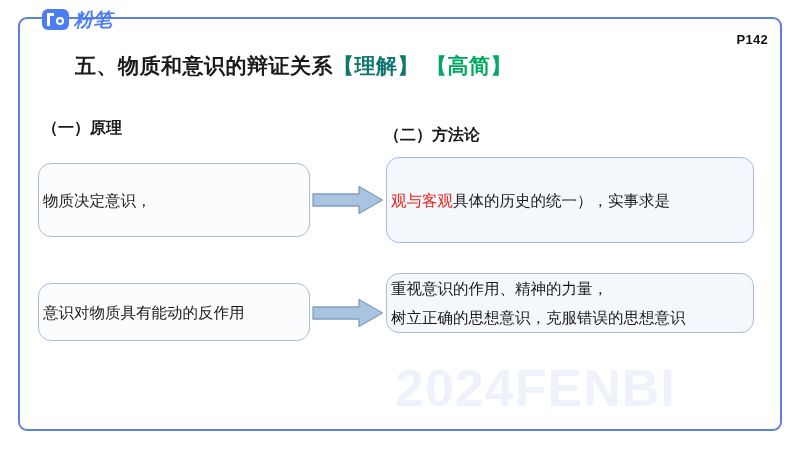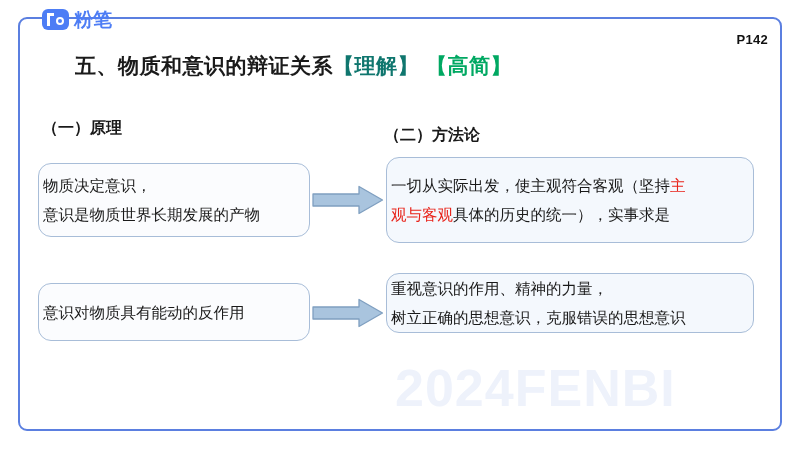--- a/index.html
+++ b/index.html
@@ -78,20 +78,21 @@
     border-radius: 50%;
     border: 2.5px solid #ffffff;
     box-sizing: border-box;
   }
   .brand-text {
     font-size: 19px;
     font-weight: 700;
     color: #4d7df5;
     letter-spacing: 0px;
     line-height: 21px;
+    font-style: italic;
   }
 
   
   .page-number {
     position: absolute;
     right: 32px;
     top: 32px;
     font-size: 13px;
     font-weight: 700;
     color: #111111;
@@ -196,29 +197,27 @@
 
 <div class="slide-title">
   <span>五、物质和意识的辩证关系</span><span class="tag-understand">【理解】</span><span class="tag-gap"></span><span class="tag-brief">【高简】</span>
 </div>
 
 <div class="col-head left">（一）原理</div>
 <div class="col-head right">（二）方法论</div>
 
 <div class="rbox box-left-1">
   <div class="line">物质决定意识，</div>
-  <div class="line">意识是物质世界长期发展的产物</div>
 </div>
 
 <svg class="arrow arrow-1" viewBox="0 0 72 30">
   <polygon points="1,9 47,9 47,1.5 70.5,15 47,28.5 47,21 1,21" fill="#a9c4de" stroke="#7f9fc0" stroke-width="1.3" stroke-linejoin="round"></polygon>
 </svg>
 
 <div class="rbox right-box box-right-1">
-  <div class="line"><span>一切从实际出发，使主观符合客观（坚持</span><span class="hl-red">主</span></div>
   <div class="line"><span class="hl-red">观与客观</span><span>具体的历史的统一），实事求是</span></div>
 </div>
 
 <div class="rbox box-left-2">
   <div class="line">意识对物质具有能动的反作用</div>
 </div>
 
 <svg class="arrow arrow-2" viewBox="0 0 72 30">
   <polygon points="1,9 47,9 47,1.5 70.5,15 47,28.5 47,21 1,21" fill="#a9c4de" stroke="#7f9fc0" stroke-width="1.3" stroke-linejoin="round"></polygon>
 </svg>

